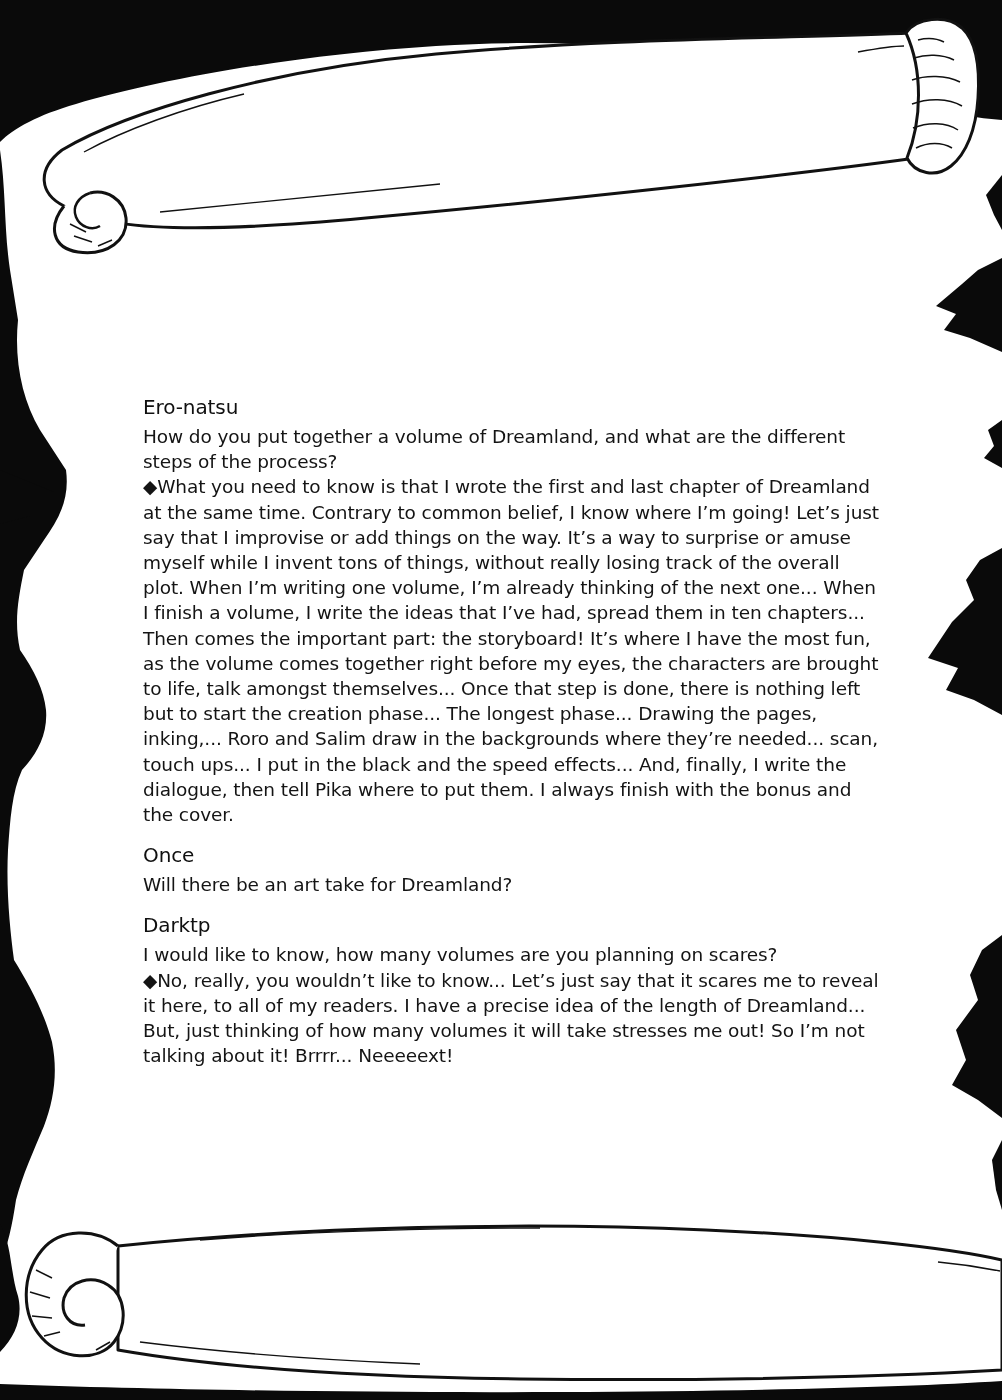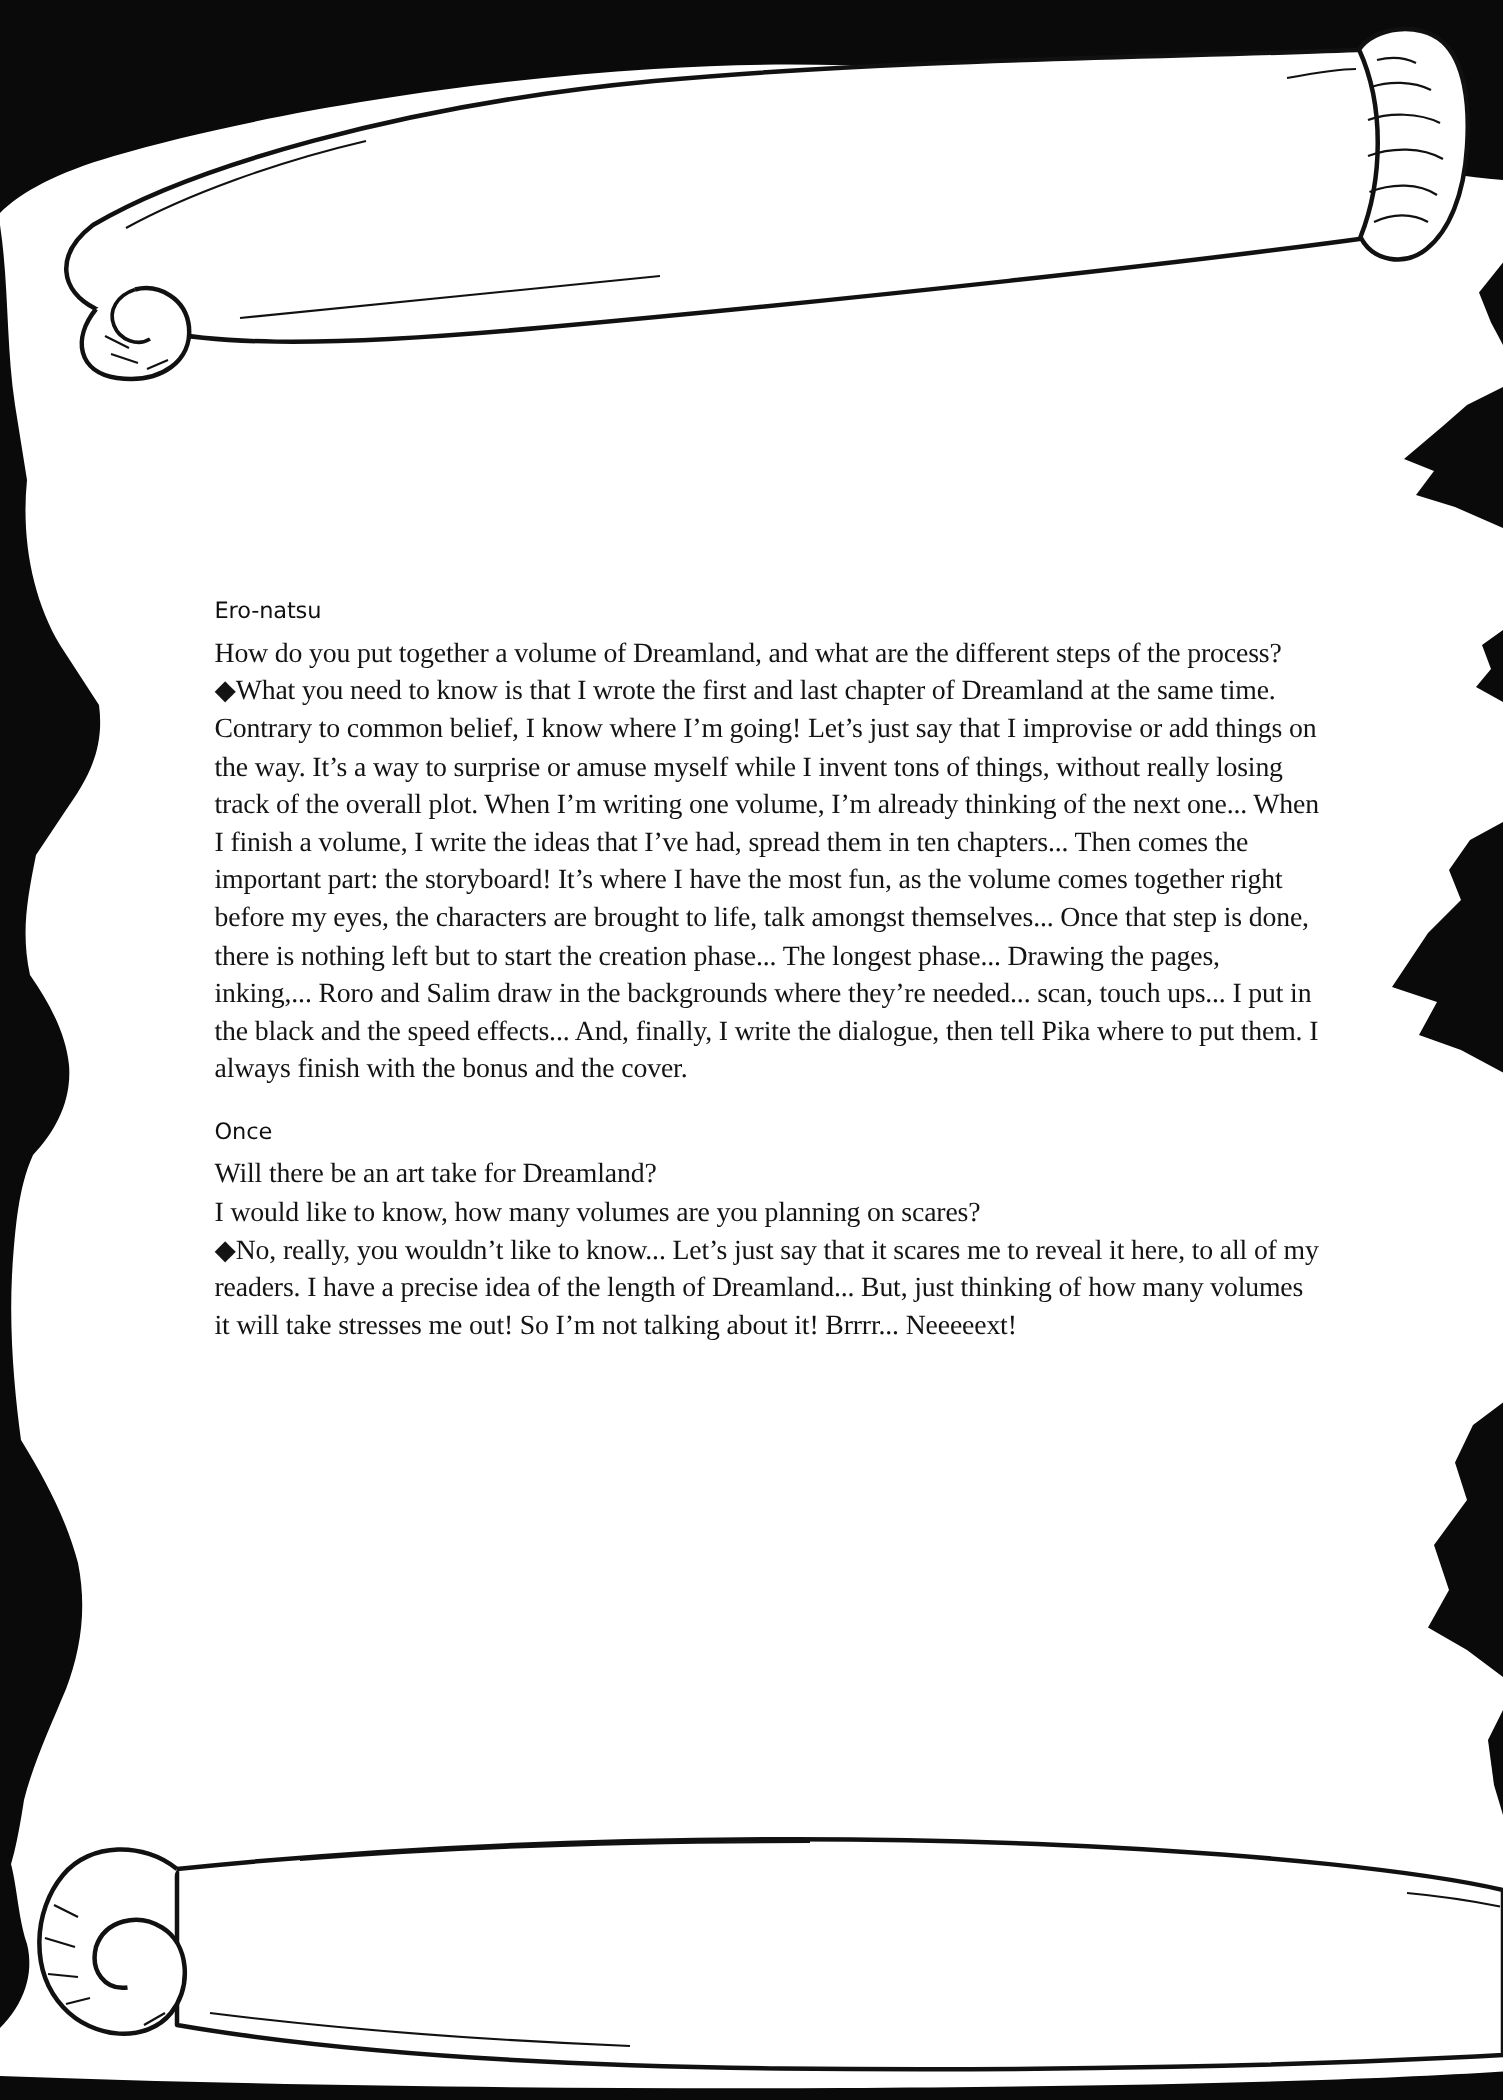--- a/index.html
+++ b/index.html
@@ -29,28 +29,28 @@
     position: absolute;
     left: 143px;
     top: 394px;
     width: 738px;
     color: #141414;
     font-size: 18.5px;
     line-height: 25.2px;
     letter-spacing: -0.1px;
   }
   .qa h2 {
-    font-size: 15px;
+    font-size: 20px;
     font-weight: 500;
     margin: 15px 0 3px 0;
     line-height: 27px;
     color: #101010;
   }
   .qa section:first-child h2 { margin-top: 0; }
-  .qa p { margin: 0; font-family: Liberation Serif, serif; }
+  .qa p { margin: 0; }
 </style>
 </head>
 <body>
 
 <svg class="art art-top" width="1002" height="270" viewBox="0 0 1002 270">
   <path d="M0,0 H1002 V120 C952,116 908,104 868,88 C742,52 588,36 436,46 C292,55 158,80 76,104 C38,115 14,128 0,142 Z" fill="#0a0a0a"></path>
   <path d="M64,206 C40,194 36,170 62,150 C126,112 266,70 436,54 C612,38 806,38 910,33 C928,68 930,118 916,158 C800,174 566,200 366,218 C236,230 112,236 64,206 Z" fill="#ffffff" stroke="#111111" stroke-width="3" stroke-linejoin="round"></path>
   <path d="M906,33 C916,18 946,14 962,28 C976,41 980,68 978,98 C976,130 966,154 951,166 C936,178 915,174 907,158 C922,120 923,70 906,33 Z" fill="#ffffff" stroke="#111111" stroke-width="3" stroke-linejoin="round"></path>
   <g stroke="#111111" stroke-width="1.5" fill="none">
     <path d="M918,40 C926,38 936,38 944,42"></path>
@@ -111,16 +111,17 @@
   <section class="qa-section">
     <h2>Ero-natsu</h2>
     <p class="q">How do you put together a volume of Dreamland, and what are the different steps of the process?</p>
     <p class="a">◆What you need to know is that I wrote the first and last chapter of Dreamland at the same time. Contrary to common belief, I know where I’m going! Let’s just say that I improvise or add things on the way. It’s a way to surprise or amuse myself while I invent tons of things, without really losing track of the overall plot. When I’m writing one volume, I’m already thinking of the next one... When I finish a volume, I write the ideas that I’ve had, spread them in ten chapters... Then comes the important part: the storyboard! It’s where I have the most fun, as the volume comes together right before my eyes, the characters are brought to life, talk amongst themselves... Once that step is done, there is nothing left but to start the creation phase... The longest phase... Drawing the pages, inking,... Roro and Salim draw in the backgrounds where they’re needed... scan, touch ups... I put in the black and the speed effects... And, finally, I write the dialogue, then tell Pika where to put them. I always finish with the bonus and the cover.</p>
   </section>
   <section class="qa-section">
     <h2>Once</h2>
     <p class="q">Will there be an art take for Dreamland?</p>
   </section>
   <section class="qa-section">
+    <h2>Darktp</h2>
     <p class="q">I would like to know, how many volumes are you planning on scares?</p>
     <p class="a">◆No, really, you wouldn’t like to know... Let’s just say that it scares me to reveal it here, to all of my readers. I have a precise idea of the length of Dreamland... But, just thinking of how many volumes it will take stresses me out! So I’m not talking about it! Brrrr... Neeeeext!</p>
   </section>
 </main>
 
 </body></html>

